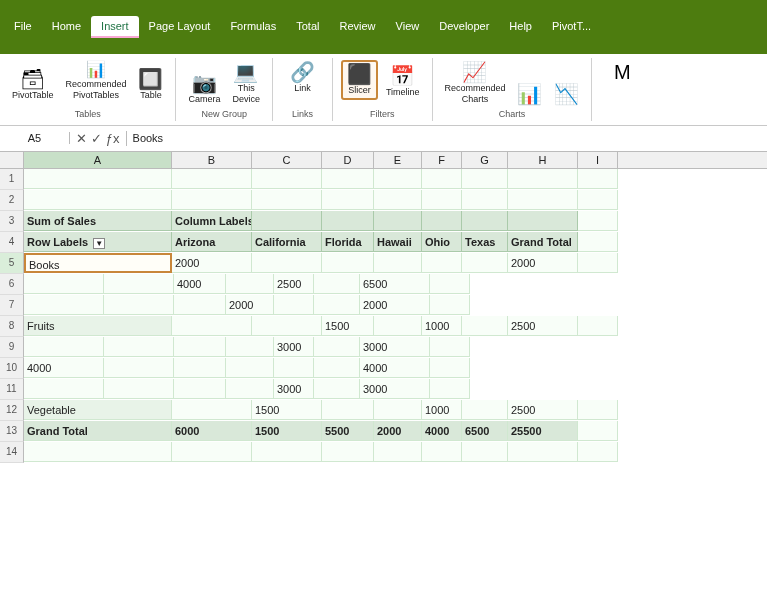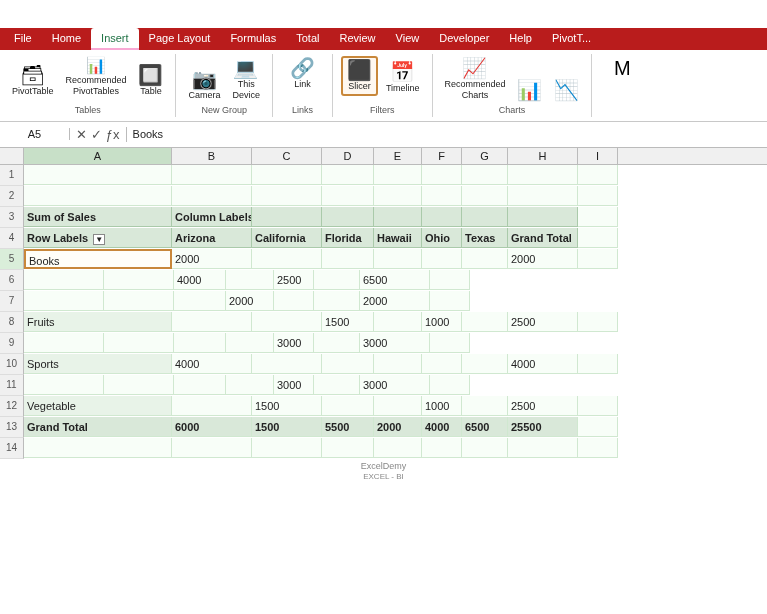--- a/index.html
+++ b/index.html
@@ -1,20 +1,20 @@
 <!DOCTYPE html>
 <html><head>
   <meta charset="utf-8">
   <style>
     * { box-sizing: border-box; margin: 0; padding: 0; font-family: 'Segoe UI', Arial, sans-serif; }
     body { width: 767px; height: 614px; overflow: hidden; background: #fff; font-size: 11px; }
 
     
     .ribbon { background: #217346; }
-    .ribbon-tabs { display: flex; background: #b91c1c; padding: 0 4px; margin-top: 28px; }
+    .ribbon-tabs { display: flex; background: #4d7c0f; padding: 16px 4px; }
     .ribbon-tab {
       color: #fff; padding: 4px 10px; font-size: 11px; cursor: pointer;
       border-bottom: 2px solid transparent;
     }
     .ribbon-tab.active { background: #fff; color: #217346; border-bottom: 2px solid #f9a8d4; border-radius: 3px 3px 0 0; }
 
     .ribbon-body { background: #fff; border-bottom: 1px solid #c8c8c8; padding: 4px 0; display: flex; align-items: stretch; }
     .ribbon-group { display: flex; flex-direction: column; align-items: center; padding: 2px 8px; border-right: 1px solid #d0d0d0; position: relative; min-width: 60px; }
     .ribbon-group:last-child { border-right: none; }
     .ribbon-group-label { font-size: 9px; color: #555; margin-top: 2px; position: absolute; bottom: 2px; }
@@ -306,21 +306,20 @@
       <div class="cell data-cell" style="width:52px"></div>
       <div class="cell data-cell" style="width:48px"></div>
       <div class="cell data-cell" style="width:40px">3000</div>
       <div class="cell data-cell" style="width:46px"></div>
       <div class="cell data-cell" style="width:70px">3000</div>
       <div class="cell data-cell" style="width:40px"></div>
     </div>
 
     <div class="grid-row">
       <div class="row-num">10</div>
-      <div class="cell label-cell" style="width:148px">Sports</div>
       <div class="cell data-cell" style="width:80px">4000</div>
       <div class="cell data-cell" style="width:70px"></div>
       <div class="cell data-cell" style="width:52px"></div>
       <div class="cell data-cell" style="width:48px"></div>
       <div class="cell data-cell" style="width:40px"></div>
       <div class="cell data-cell" style="width:46px"></div>
       <div class="cell data-cell" style="width:70px">4000</div>
       <div class="cell data-cell" style="width:40px"></div>
     </div>
 
@@ -370,15 +369,14 @@
       <div class="cell data-cell" style="width:52px"></div>
       <div class="cell data-cell" style="width:48px"></div>
       <div class="cell data-cell" style="width:40px"></div>
       <div class="cell data-cell" style="width:46px"></div>
       <div class="cell data-cell" style="width:70px"></div>
       <div class="cell data-cell" style="width:40px"></div>
     </div>
 
   </div>
 
-  <div class="watermark">ExcelDemy<br><span style="font-size:8px">EXCEL - BI</span></div>
 
 </div>
 
 </body></html>

